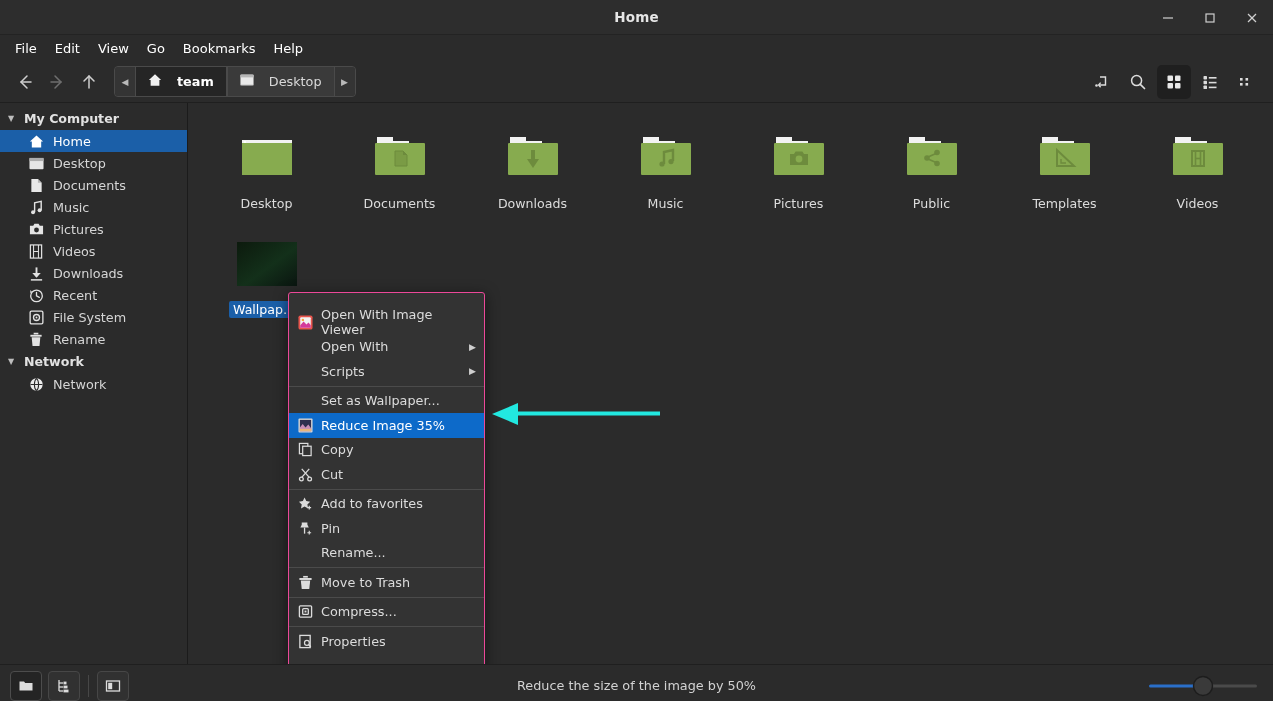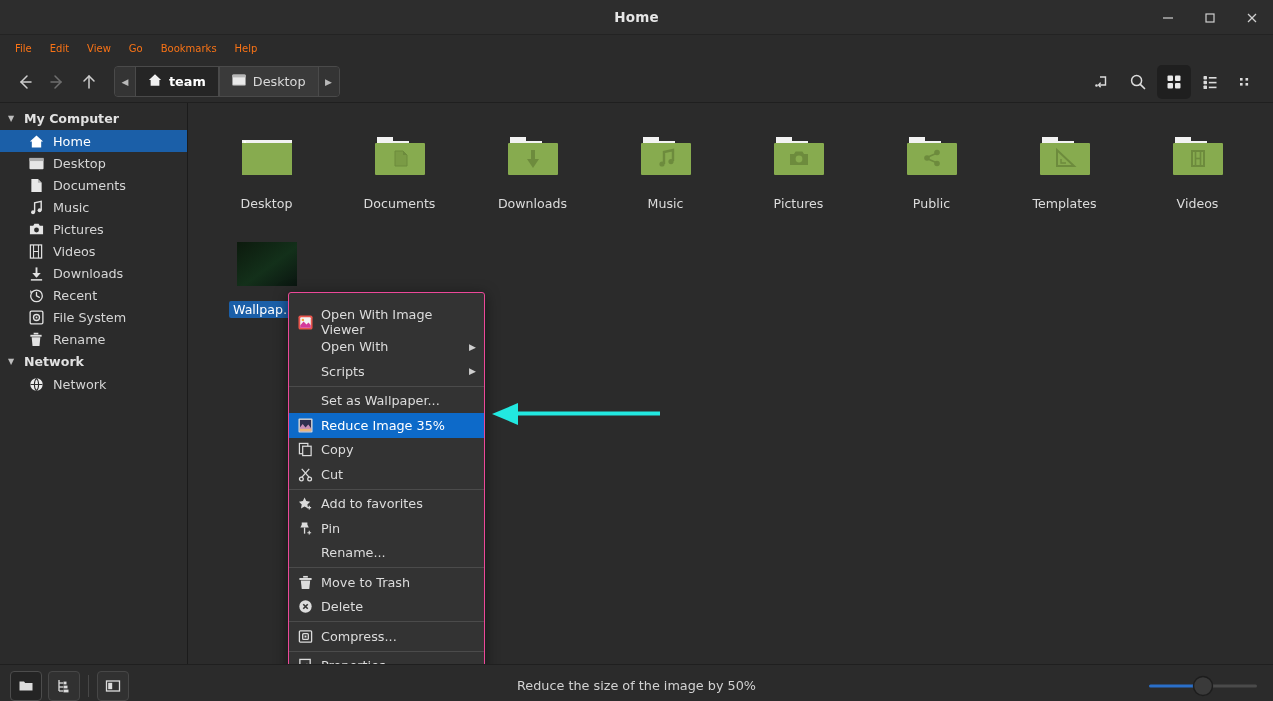--- a/index.html
+++ b/index.html
@@ -22,21 +22,21 @@
   .titlebar .title { font-size: 13.5px; font-weight: bold; color: #e6e6e6; letter-spacing: .2px;}
   .wincontrols { position: absolute; right: 0; top: 0; height: 35px; display: flex; align-items: center; }
   .wincontrols div {
     width: 42px; height: 35px; display: flex; align-items: center; justify-content: center;
     color: #cfcfcf; font-size: 14px; cursor: pointer;
   }
 
   
   .menubar { height: 26px; background: #2b2b2b; display: flex; align-items: center; padding-left: 6px; }
   .menubar .mi {
-    padding: 3px 9px; font-size: 10px; color: #f97316; cursor: pointer; border-radius: 2px;
+    padding: 3px 9px; font-size: 13px; color: #ffffff; cursor: pointer; border-radius: 2px;
   }
 
   
   .toolbar {
     height: 42px; background: #2b2b2b; display: flex; align-items: center;
     padding: 0 10px; gap: 2px; border-bottom: 1px solid #1f1f1f;
   }
   .tbtn {
     width: 30px; height: 30px; display: flex; align-items: center; justify-content: center;
     border-radius: 4px; cursor: pointer; color: #cfcfcf;
@@ -45,21 +45,21 @@
 
   .crumbwrap {
     display: flex; align-items: center; margin-left: 8px; height: 31px;
     border: 1px solid #4a4a4a; border-radius: 4px; overflow: hidden; background: #343434;
   }
   .crumb-arrow {
     width: 20px; height: 29px; display: flex; align-items: center; justify-content: center;
     color: #b9b9b9; font-size: 9px; cursor: pointer; background: #343434;
   }
   .crumb {
-    display: flex; align-items: center; gap: 7px; padding: 0 12px; height: 29px;
+    display: flex; align-items: center; gap: 15px; padding: 0 12px; height: 29px;
     cursor: pointer; color: #d9d9d9; font-size: 12.8px; background: #3a3a3a;
     border-left: 1px solid #4a4a4a; border-right: 1px solid #4a4a4a;
   }
   .crumb.active { background: #252525; font-weight: bold; color: #ffffff; }
 
   .toolbar .spacer { flex: 1; }
   .viewbtn {
     width: 34px; height: 34px; display: flex; align-items: center; justify-content: center;
     border-radius: 5px; cursor: pointer; color: #dcdcdc;
   }
@@ -602,29 +602,20 @@
           <span class="cico">
             <svg width="15" height="15" viewBox="0 0 16 16">
                 <rect x="5.5" y="1" width="5" height="1.8" fill="#dcdcdc"></rect>
                 <rect x="1.5" y="3.2" width="13" height="2.1" fill="#dcdcdc"></rect>
                 <path d="M3 5.8 L13 5.8 L12 15 L4 15 Z" fill="#dcdcdc"></path>
               </svg>
           </span>
           <span>Move to Trash</span>
         </div>
 
-        <div class="cmi">
-          <span class="cico">
-            <svg width="15" height="15" viewBox="0 0 16 16">
-                <circle cx="8" cy="8" r="6.6" fill="#dcdcdc"></circle>
-                <path d="M5.6 5.6 L10.4 10.4 M10.4 5.6 L5.6 10.4" stroke="#333333" stroke-width="1.7"></path>
-              </svg>
-          </span>
-          <span>Delete</span>
-        </div>
 
         <div class="csep"></div>
 
         <div class="cmi">
           <span class="cico">
             <svg width="15" height="15" viewBox="0 0 16 16">
                 <rect x="1.5" y="2" width="13" height="12" rx="1" fill="none" stroke="#dcdcdc" stroke-width="1.4"></rect>
                 <rect x="5" y="5" width="6" height="6" rx="1" fill="none" stroke="#dcdcdc" stroke-width="1.4"></rect>
                 <rect x="7" y="7" width="2" height="2" fill="#dcdcdc"></rect>
               </svg>

